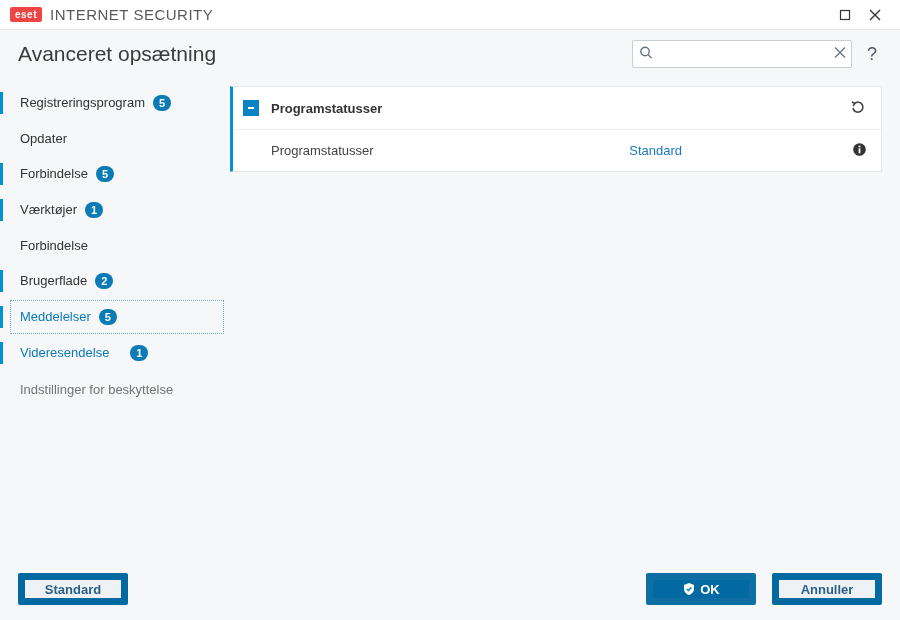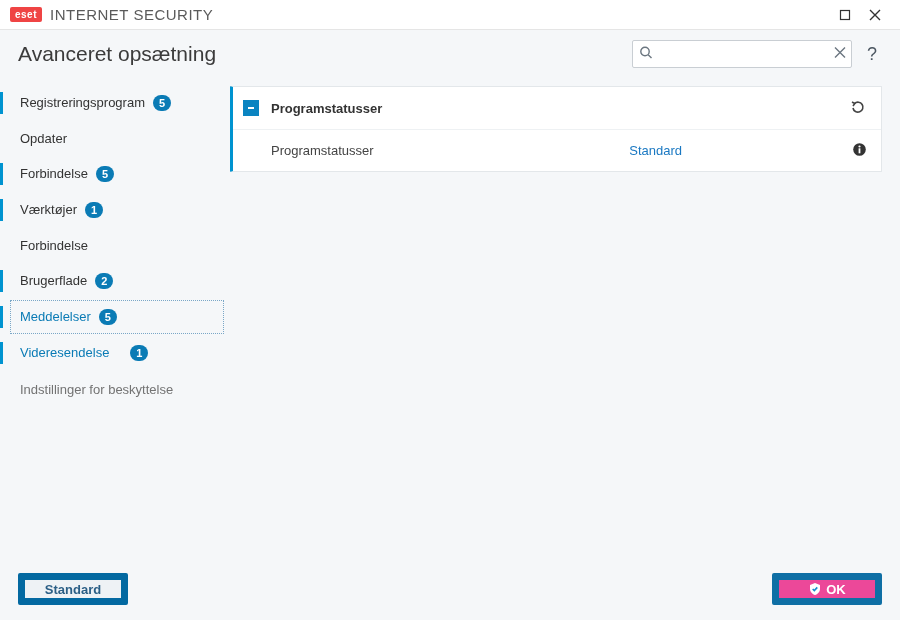--- a/index.html
+++ b/index.html
@@ -51,21 +51,21 @@
     .undo-btn { color: #444; cursor: pointer; display: flex; align-items: center; }
     .panel-row { display: flex; align-items: center; height: 42px; padding: 0 14px 0 38px; border-top: 1px solid #eef1f3; }
     .row-label { color: #444; }
     .row-action { margin-left: auto; margin-right: auto; }
     .row-link { color: #1a78c2; cursor: pointer; }
     .info-icon { color: #333; cursor: pointer; }
 
     
     .footer { height: 62px; display: flex; align-items: center; padding: 0 18px; }
     .btn { height: 32px; min-width: 110px; border: 7px solid #0369a1; background: #eef2f5; color: #2b5f86; font-size: 13px; font-weight: 600; border-radius: 2px; cursor: pointer; display: inline-flex; align-items: center; justify-content: center; gap: 4px; }
-    .btn.primary { background: #ec4899; border-color: #0f6fa5; color: #fff; }
+    .btn.primary { background: #0369a1; border-color: #0f6fa5; color: #fff; }
     .footer-spacer { flex: 1; }
     .footer .btn + .btn { margin-left: 16px; }
   </style>
 </head>
 <body>
 
 <div class="title-bar">
   <span class="logo-box">eset</span>
   <span class="product-name">INTERNET SECURITY</span>
   <div class="title-bar-spacer"></div>
@@ -190,14 +190,15 @@
   <div class="footer">
     <button class="btn">Standard</button>
     <div class="footer-spacer"></div>
     <button class="btn primary">
       <svg width="14" height="14" viewBox="0 0 14 14">
           <path d="M7 1 L12 3 V7 C12 10 9.5 12.3 7 13 C4.5 12.3 2 10 2 7 V3 Z" fill="#fff"></path>
           <path d="M4.7 7 L6.3 8.6 L9.3 5.4" fill="none" stroke="#168ccc" stroke-width="1.6"></path>
         </svg>
       <span>OK</span>
     </button>
+    <button class="btn">Annuller</button>
   </div>
 </div>
 
 </body></html>

